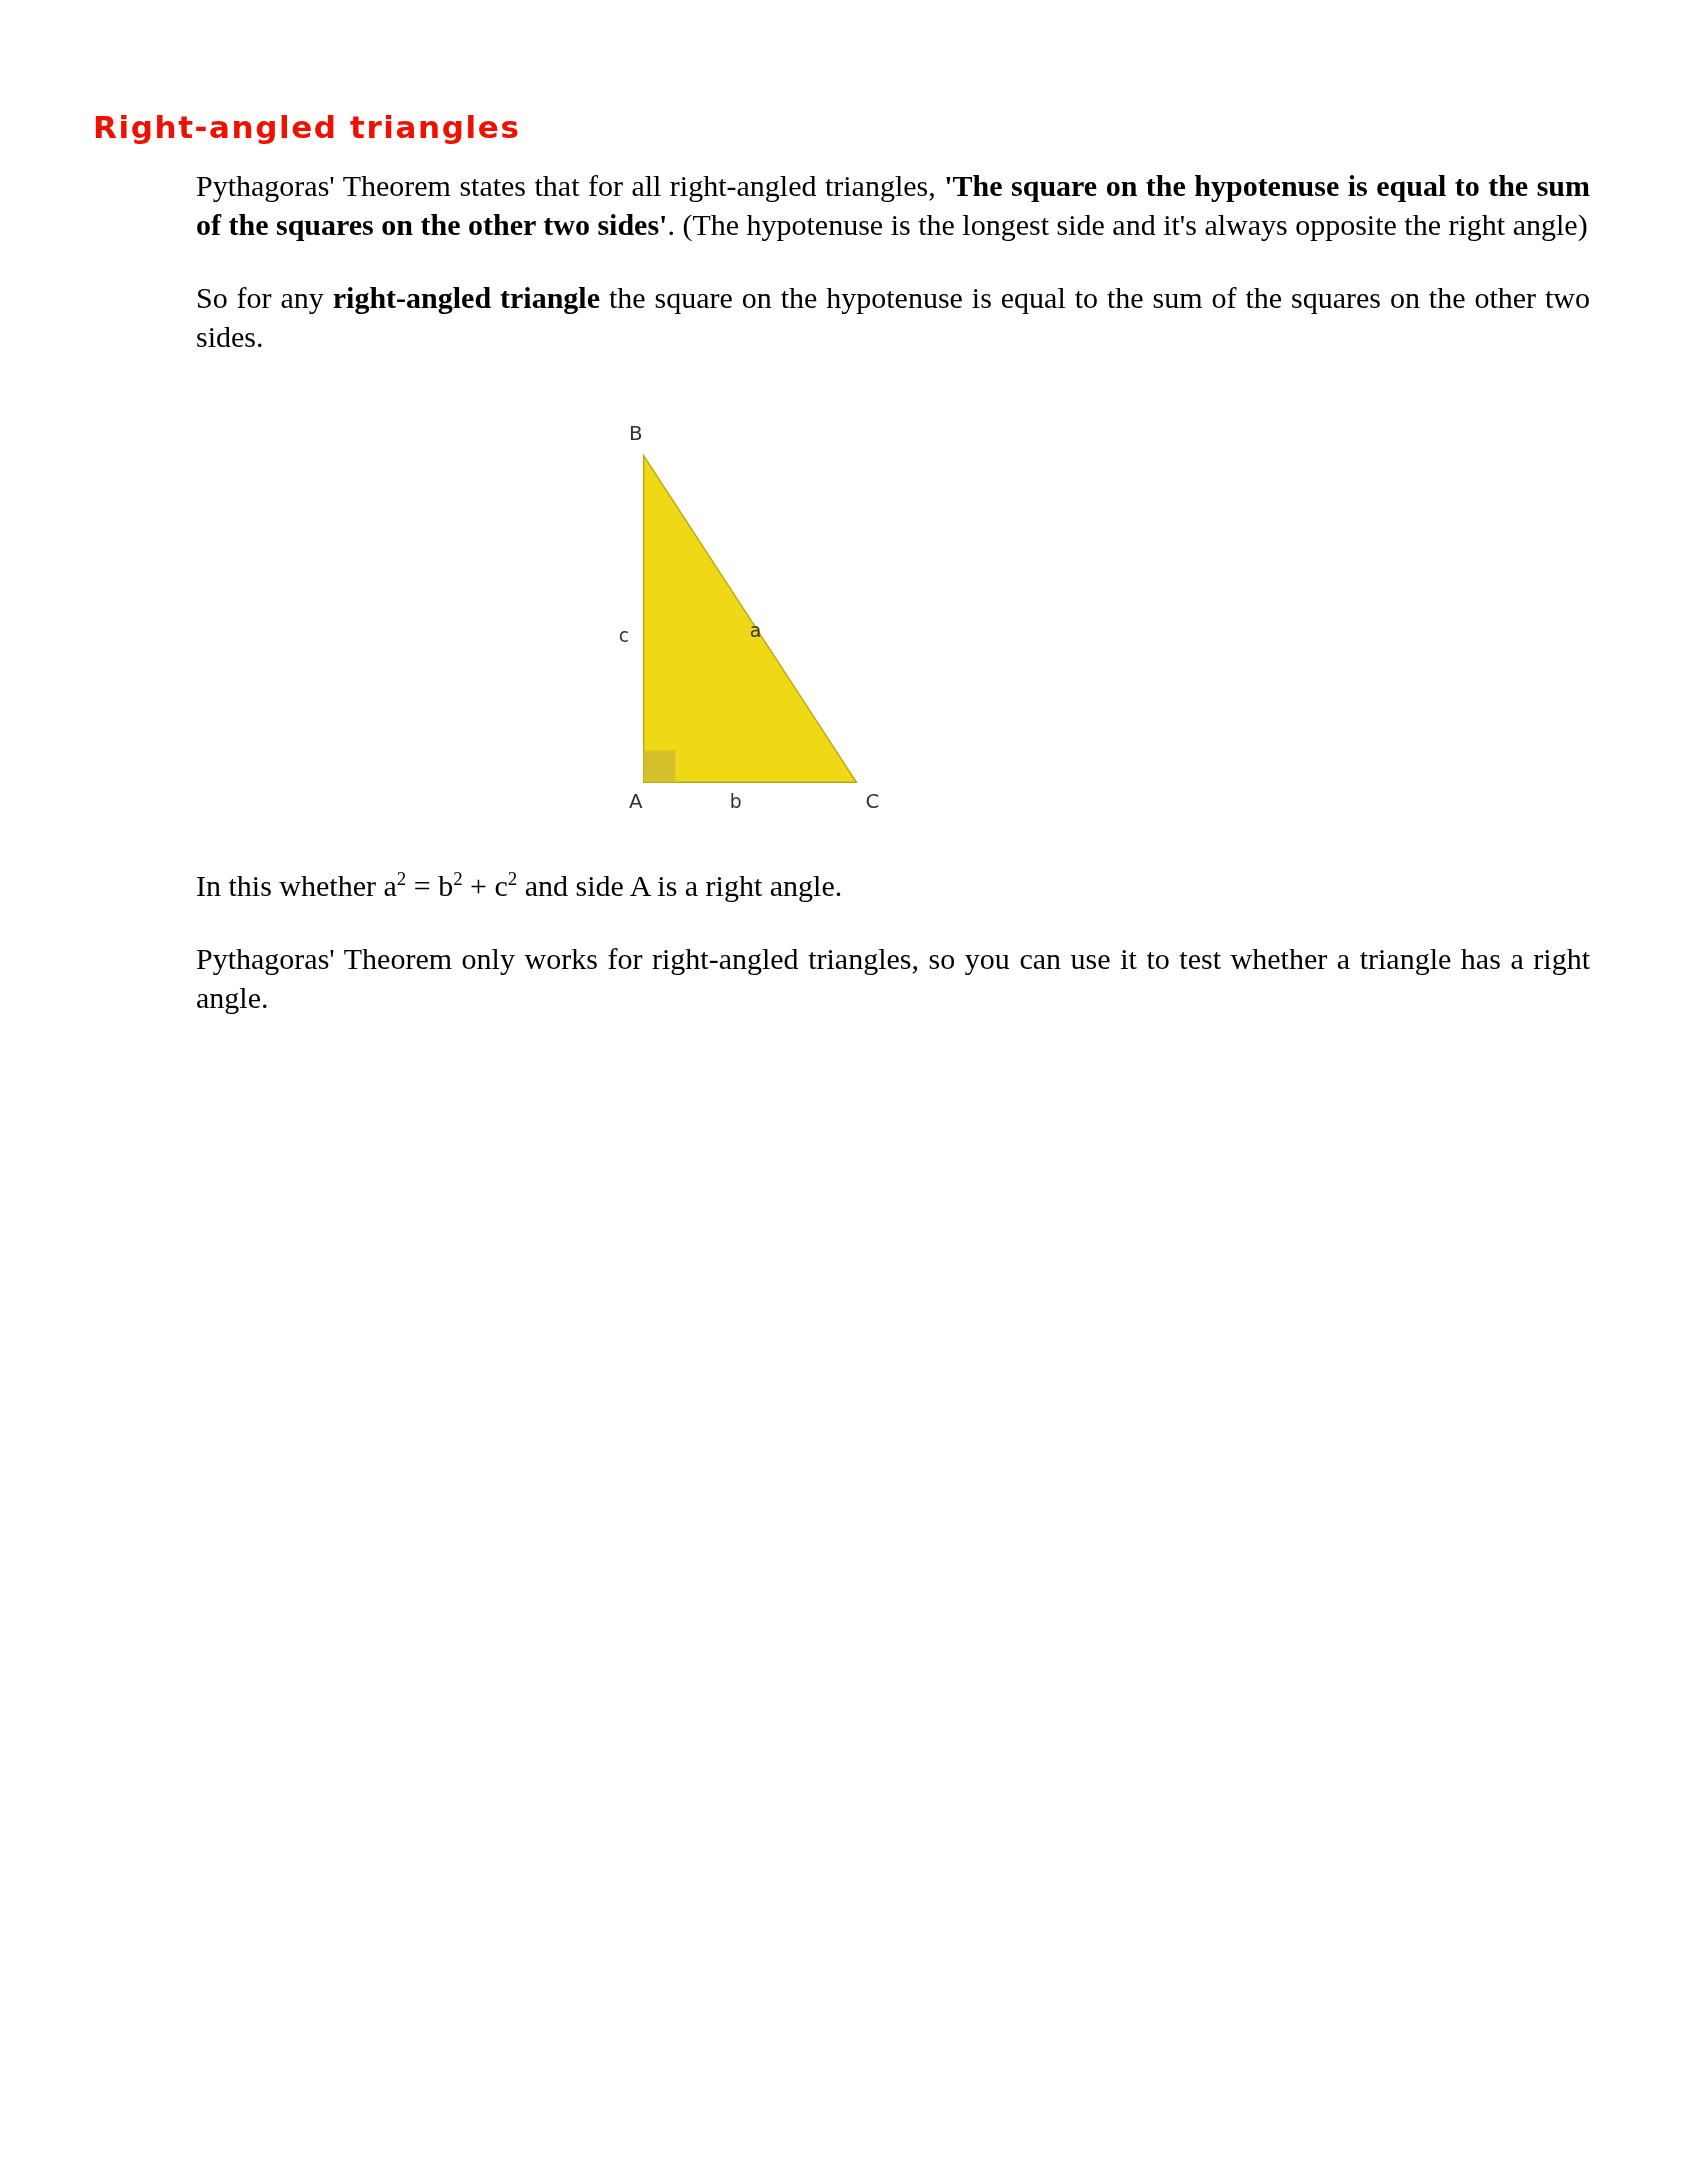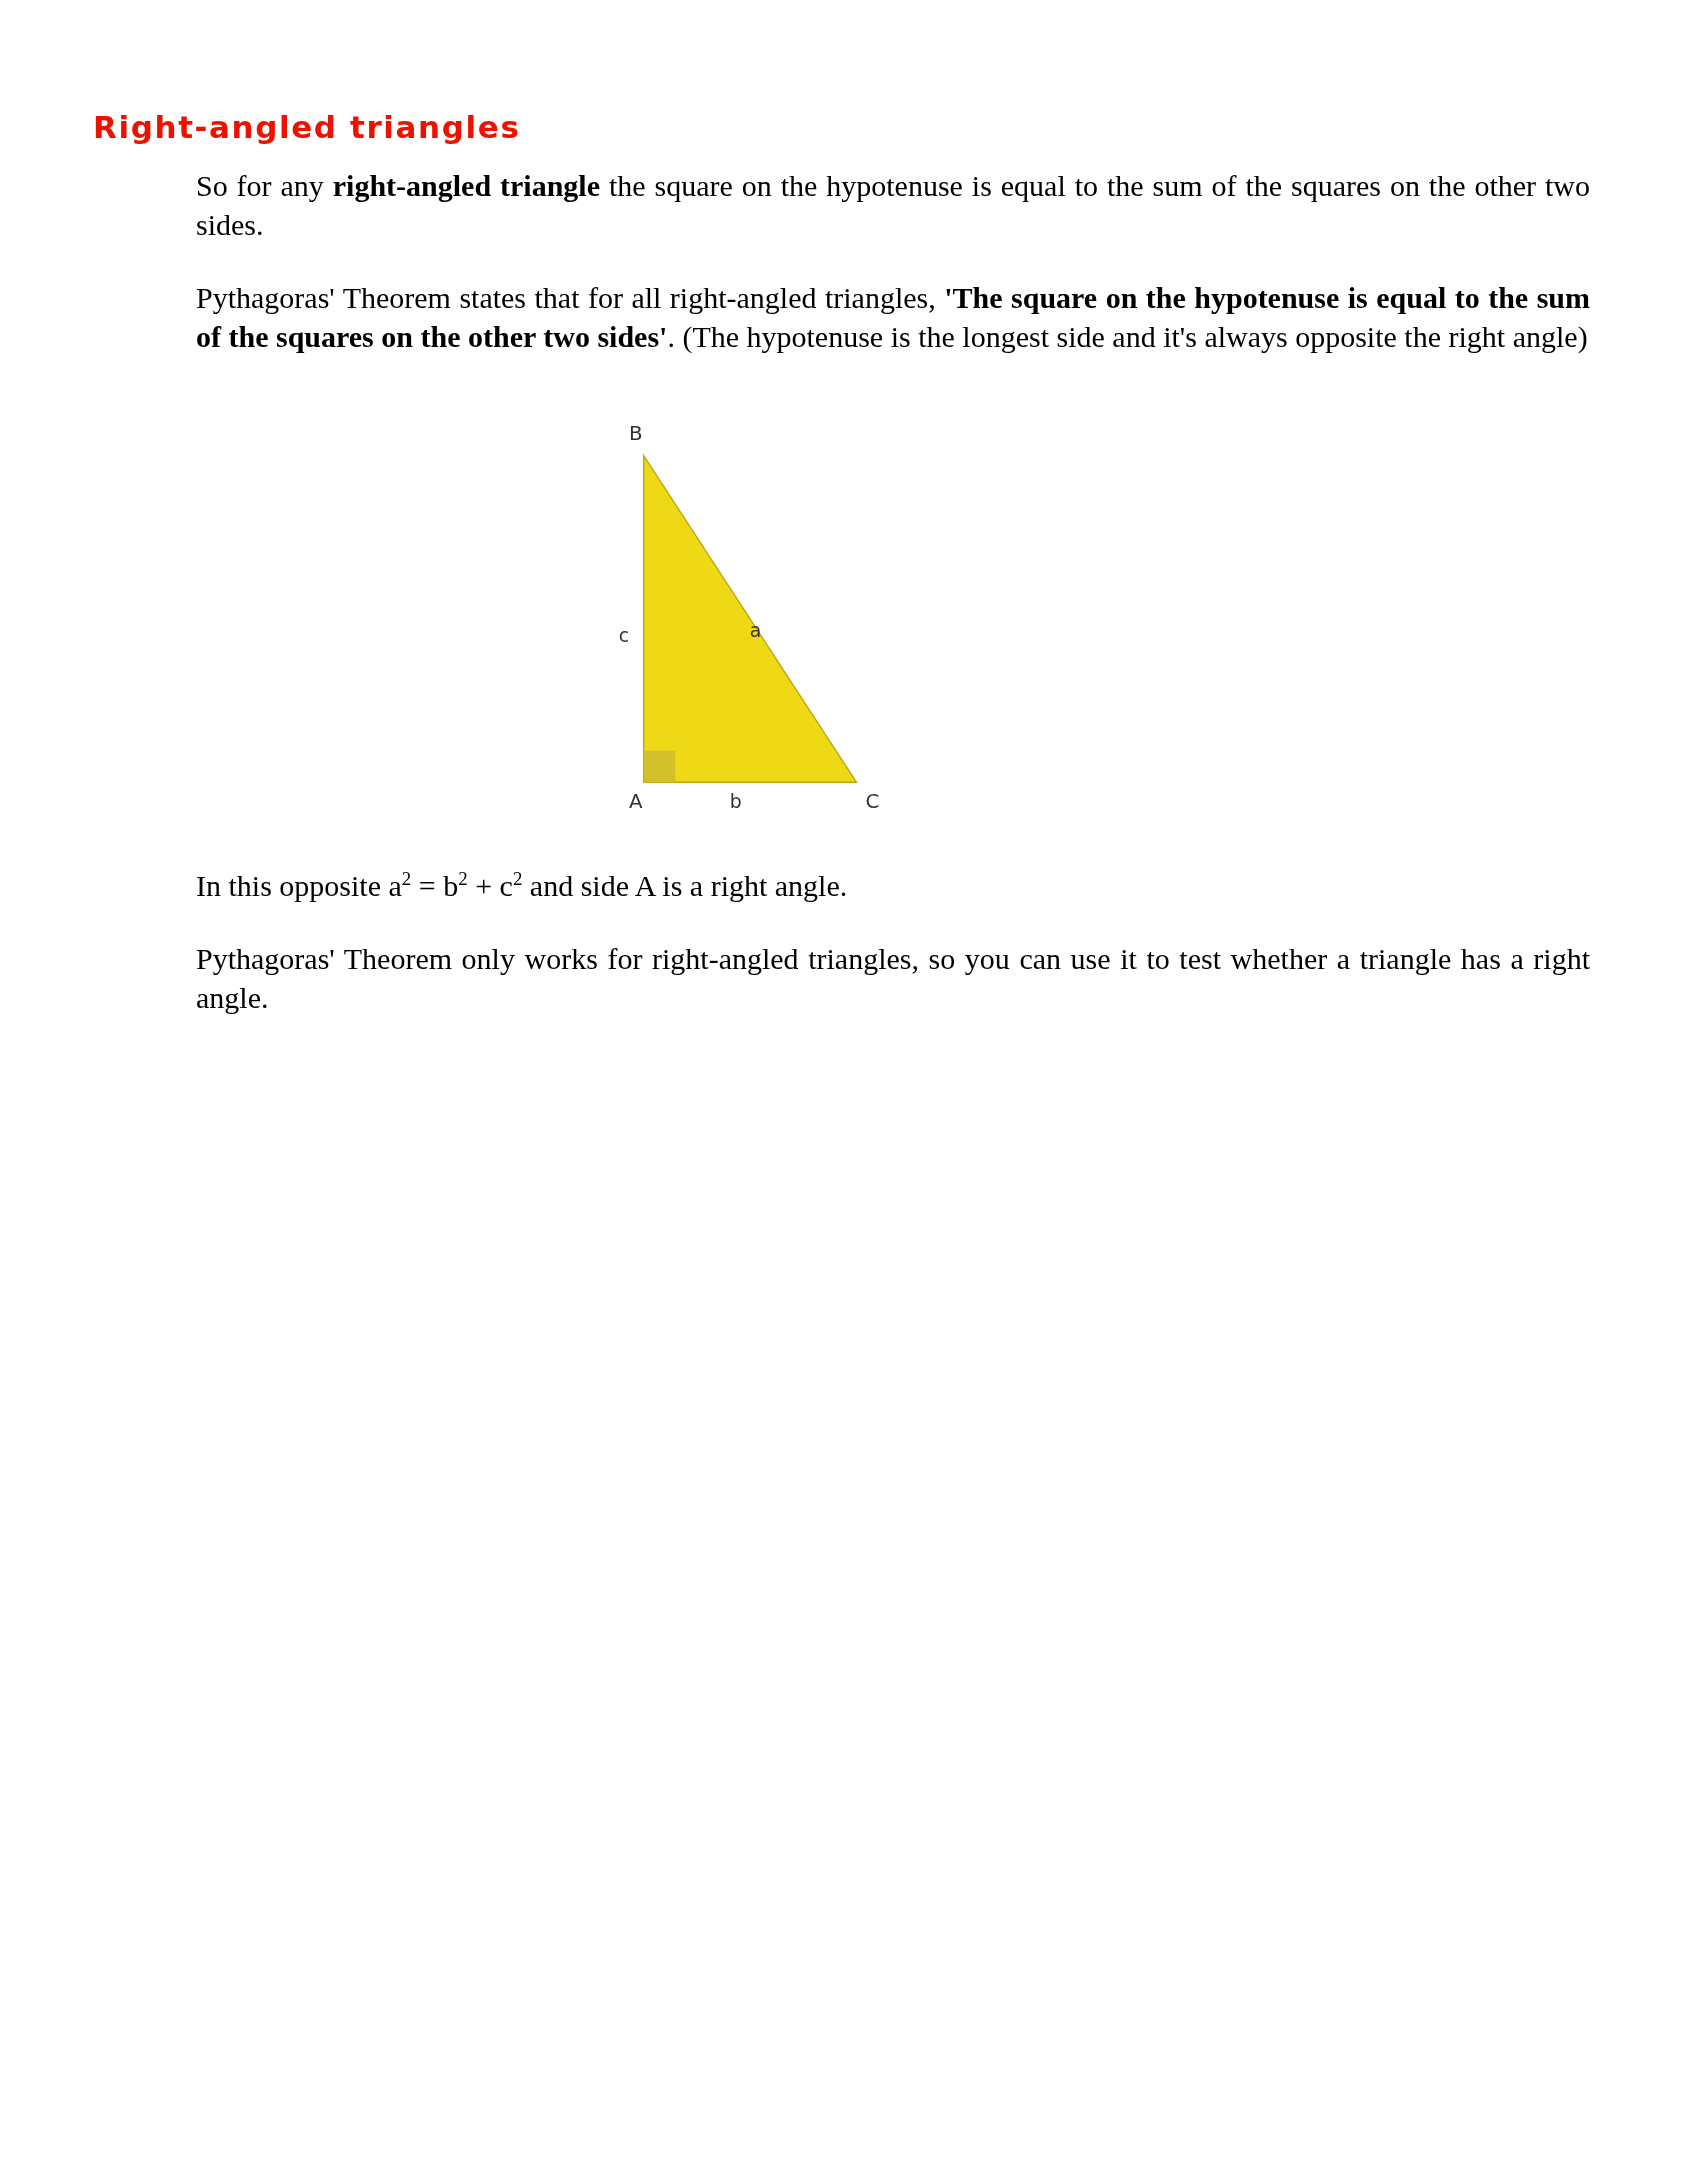--- a/index.html
+++ b/index.html
@@ -89,23 +89,23 @@
 </style>
 </head>
 <body>
 
 <div class="page">
 
   <h1 class="doc-title">Right-angled triangles</h1>
 
   <div class="content">
 
+    <p class="para"><span>Pythagoras' Theorem states that for all right-angled triangles, </span><b>'The square on the hypotenuse is equal to the sum of the squares on the other two sides'</b><span>. (The hypotenuse is the longest side and it's always opposite the right angle)</span></p>
+
     <p class="para"><span>So for any </span><b>right-angled triangle</b><span> the square on the hypotenuse is equal to the sum of the squares on the other two sides.</span></p>
-
-    <p class="para"><span>Pythagoras' Theorem states that for all right-angled triangles, </span><b>'The square on the hypotenuse is equal to the sum of the squares on the other two sides'</b><span>. (The hypotenuse is the longest side and it's always opposite the right angle)</span></p>
 
   </div>
 
   <div class="figure">
     <svg width="327" height="396" viewBox="0 0 330 400" xmlns="http://www.w3.org/2000/svg">
 
       <polygon points="52,42 52,372 267,372" fill="#efd916" stroke="#b9a811" stroke-width="1.4"></polygon>
 
       <rect x="52" y="340" width="32" height="32" fill="#d3c02a"></rect>
 
@@ -118,20 +118,20 @@
       <text class="fig-label" x="44" y="398" text-anchor="middle">A</text>
 
       <text class="fig-label-lower" x="145" y="398" text-anchor="middle">b</text>
 
       <text class="fig-label" x="283" y="398" text-anchor="middle">C</text>
     </svg>
   </div>
 
   <div class="content" style="top: 866px;">
 
-    <p class="para nojust"><span>In this opposite a</span><sup>2</sup><span> = b</span><sup>2</sup><span> + c</span><sup>2</sup><span> and side A is a right angle.</span></p>
+    <p class="para nojust"><span>In this whether a</span><sup>2</sup><span> = b</span><sup>2</sup><span> + c</span><sup>2</sup><span> and side A is a right angle.</span></p>
 
     <p class="para">Pythagoras' Theorem only works for right-angled triangles, so you can use it to test whether a triangle has a right angle.</p>
 
   </div>
 
 </div>
 
 
 </body></html>

